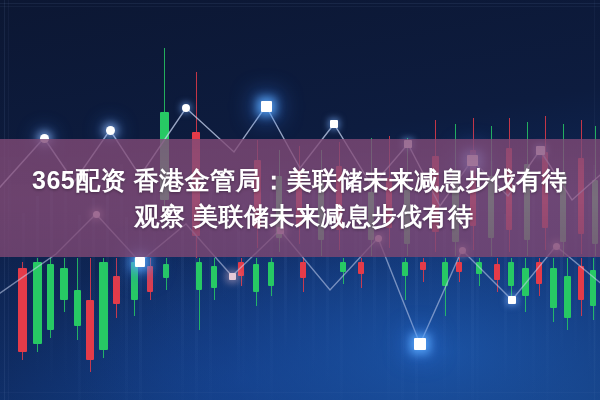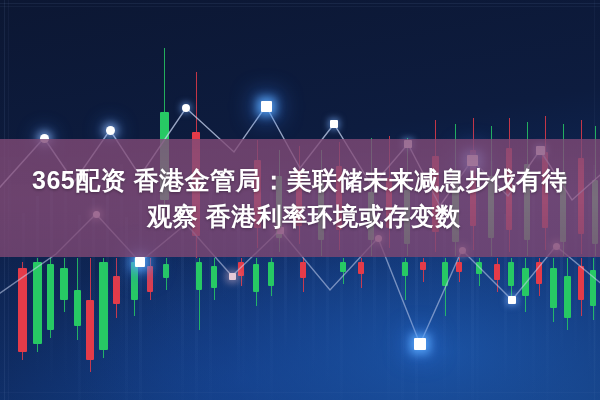--- a/index.html
+++ b/index.html
@@ -233,16 +233,16 @@
       <div class="mk sq" style="width: 12px; height: 12px; left: 414px; top: 338px;"></div>
       <div class="mk ci dim" style="width: 7px; height: 7px; left: 458.5px; top: 246.5px;"></div>
       <div class="mk sq" style="width: 8px; height: 8px; left: 508px; top: 296px; box-shadow: rgba(120, 175, 255, 0.55) 0px 0px 6px 2px;"></div>
       <div class="mk ci dim" style="width: 7px; height: 7px; left: 552.5px; top: 242.5px;"></div>
     </div>
 
   <div id="band"></div>
 
   <div id="titleblock">
     <div class="tline l1">365配资 香港金管局：美联储未来减息步伐有待</div>
-    <div class="tline l2">观察 香港利率环境或存变数</div>
+    <div class="tline l2">观察 美联储未来减息步伐有待</div>
   </div>
 
 </div>
 
 </body></html>

